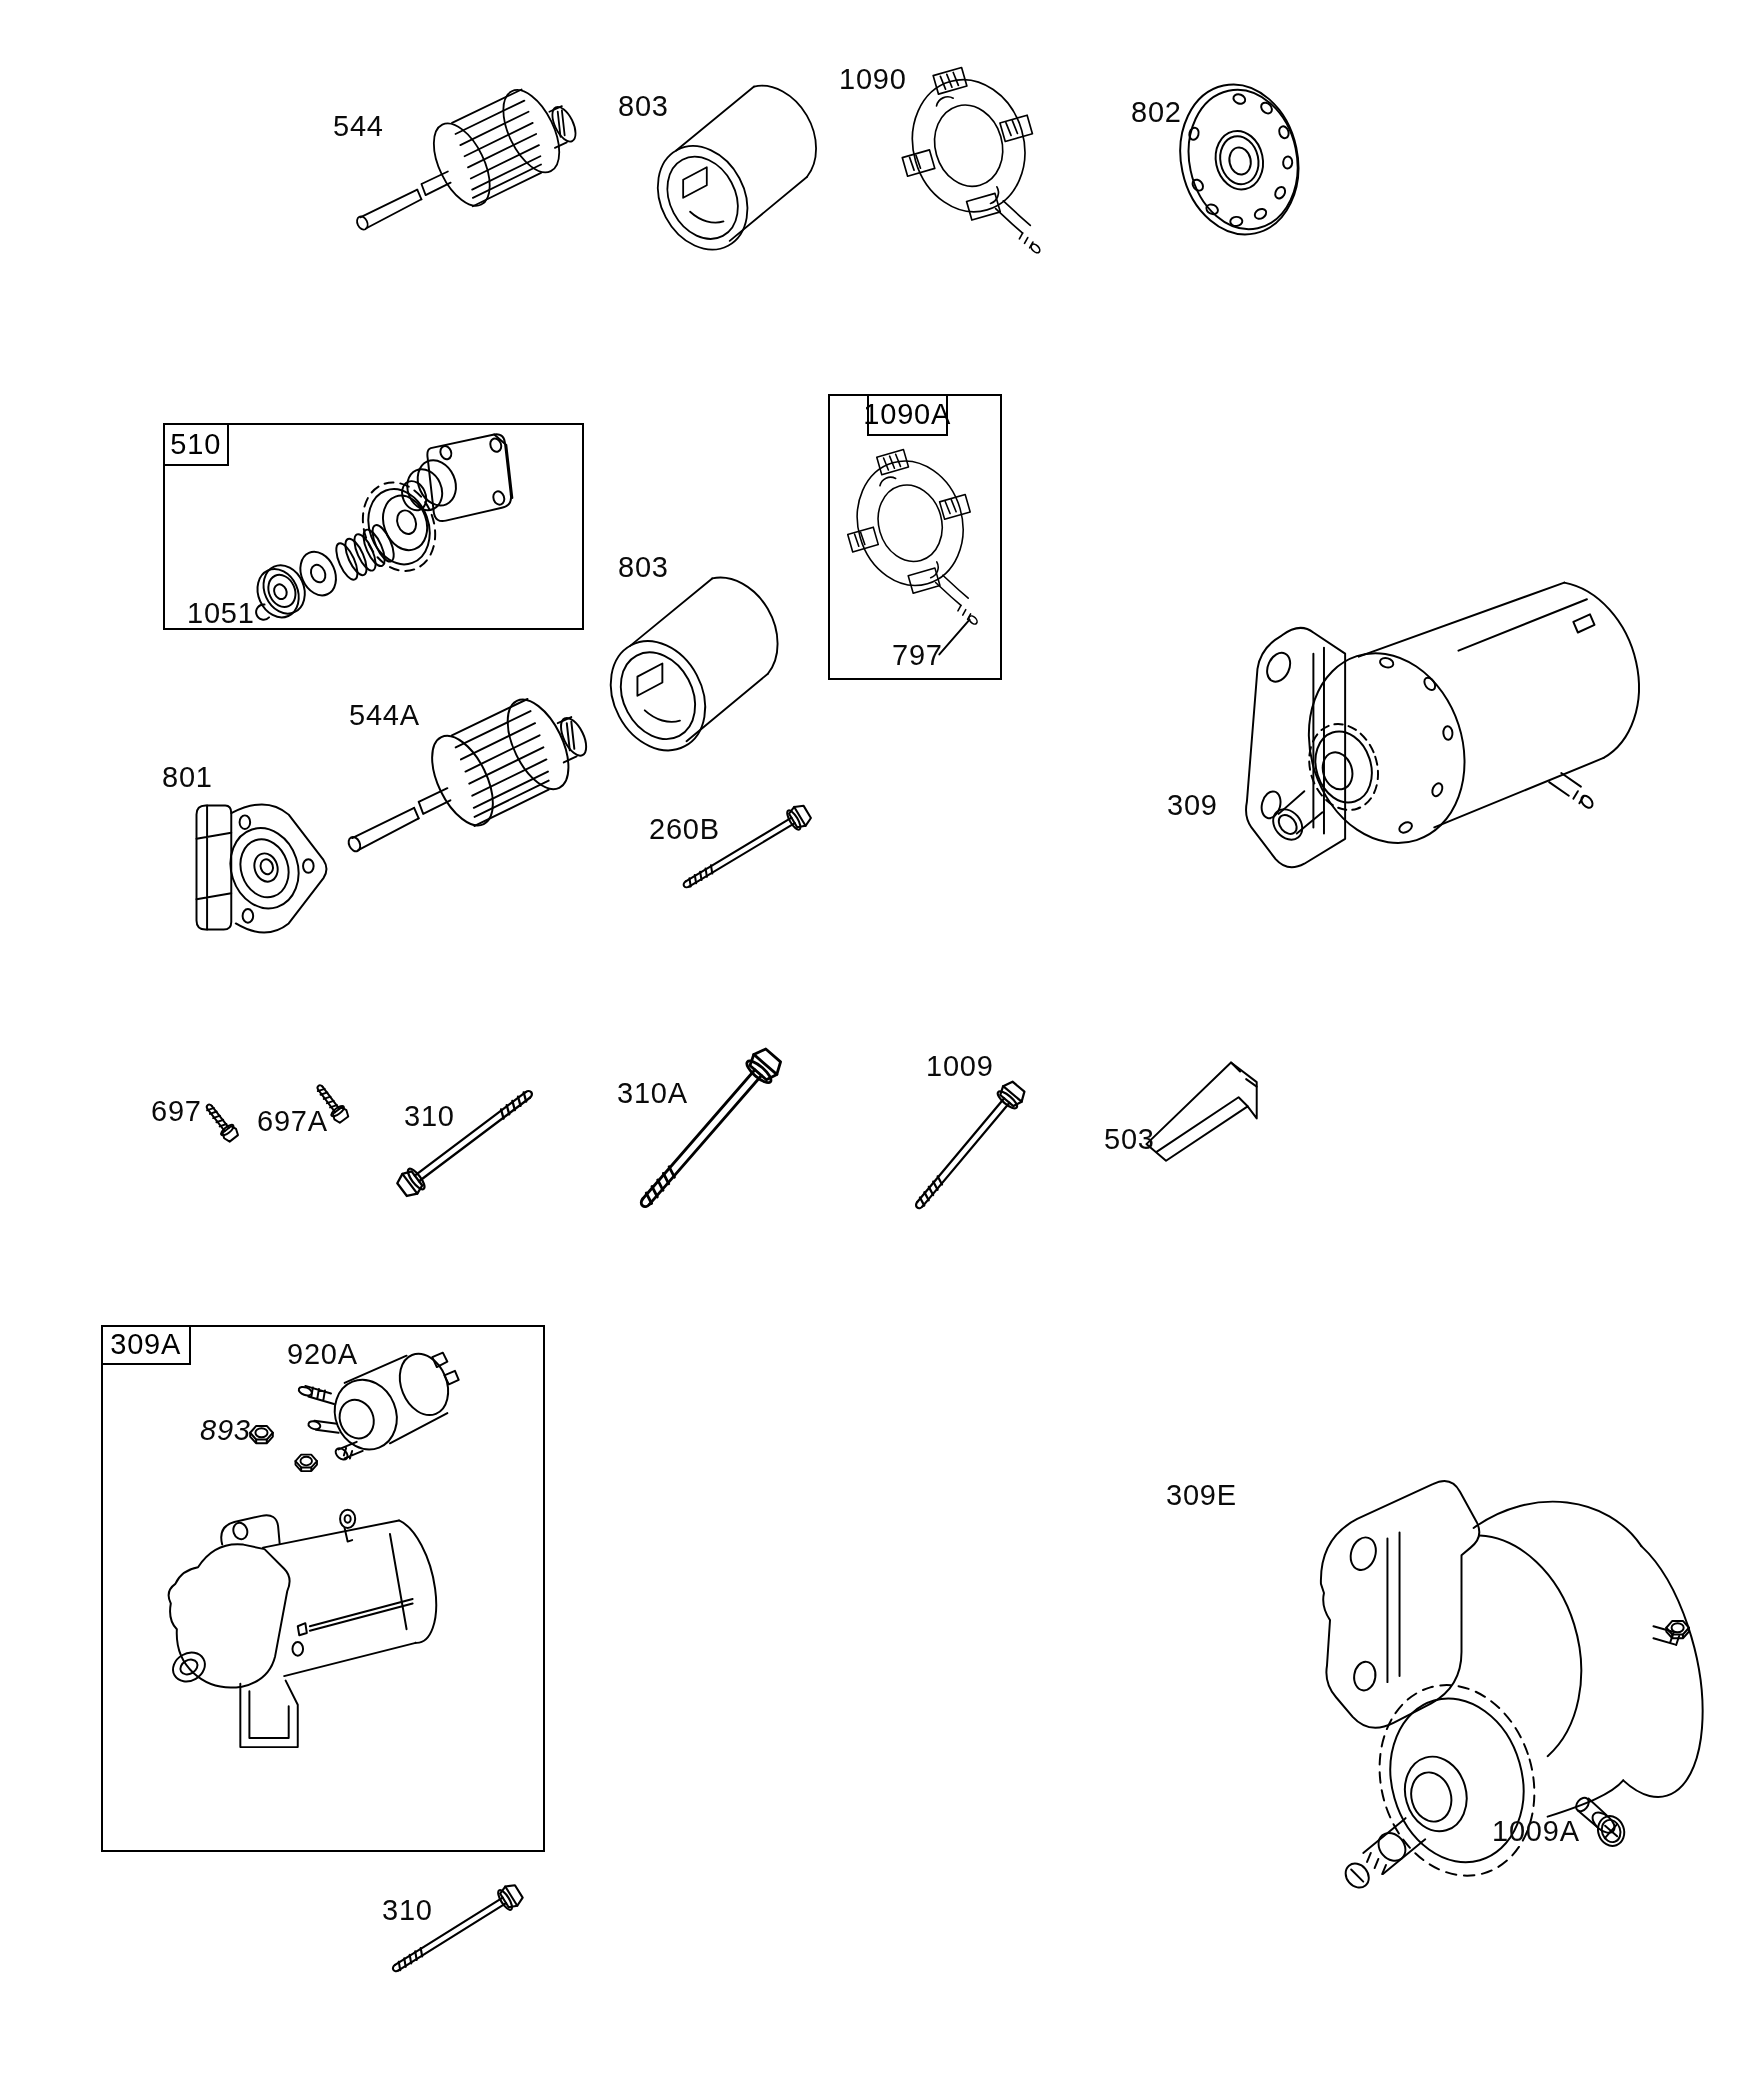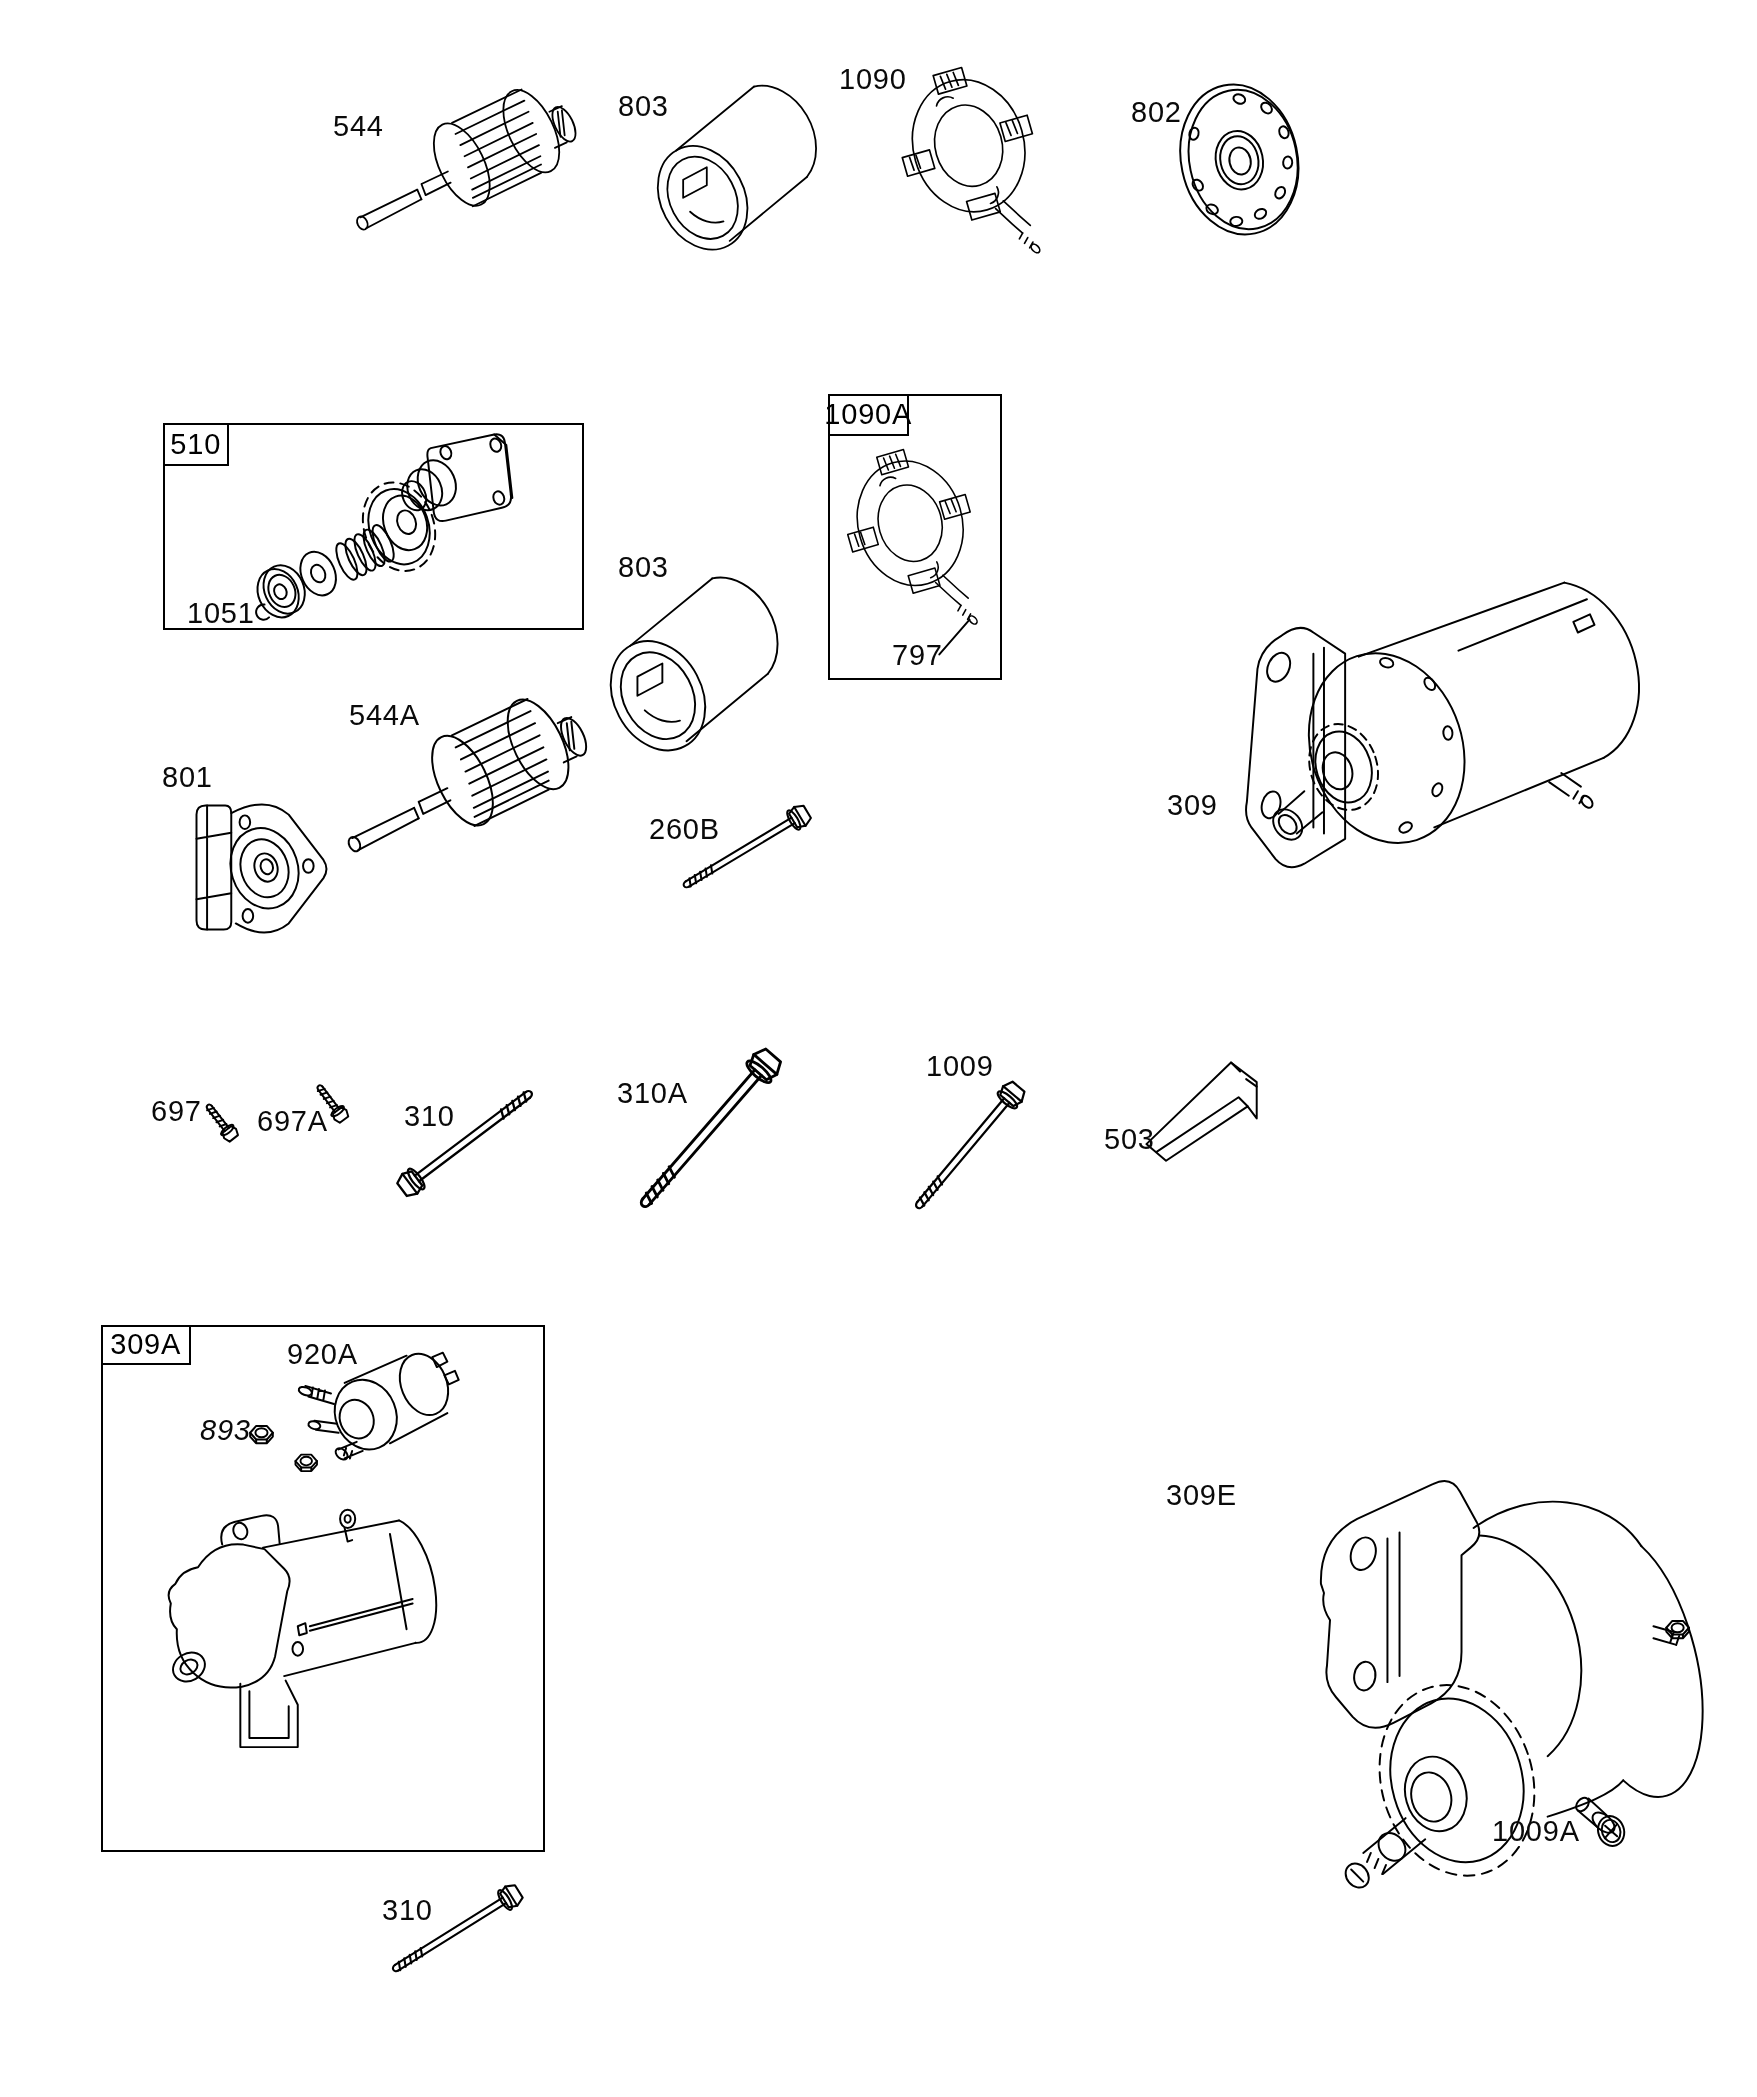--- a/index.html
+++ b/index.html
@@ -287,21 +287,21 @@
         <use href="#g-bolt"></use>
       </g>
   </svg>
 
   <div class="gbox" style="left:163px;top:423px;width:421px;height:207px;">
     <div class="gtag" style="width:62px;height:39px;">
       <span>510</span>
     </div>
   </div>
   <div class="gbox" style="left:828px;top:394px;width:174px;height:286px;">
-    <div class="gtag" style="width:77px;height:38px;">
+    <div class="gtag" style="width:77px;height:38px;margin-left:39px;">
       <span>1090A</span>
     </div>
   </div>
   <div class="gbox" style="left:101px;top:1325px;width:444px;height:527px;">
     <div class="gtag" style="width:86px;height:36px;">
       <span>309A</span>
     </div>
   </div>
 
   <div class="callout" style="left:293px;top:112px;margin-left:40px;">544</div>

